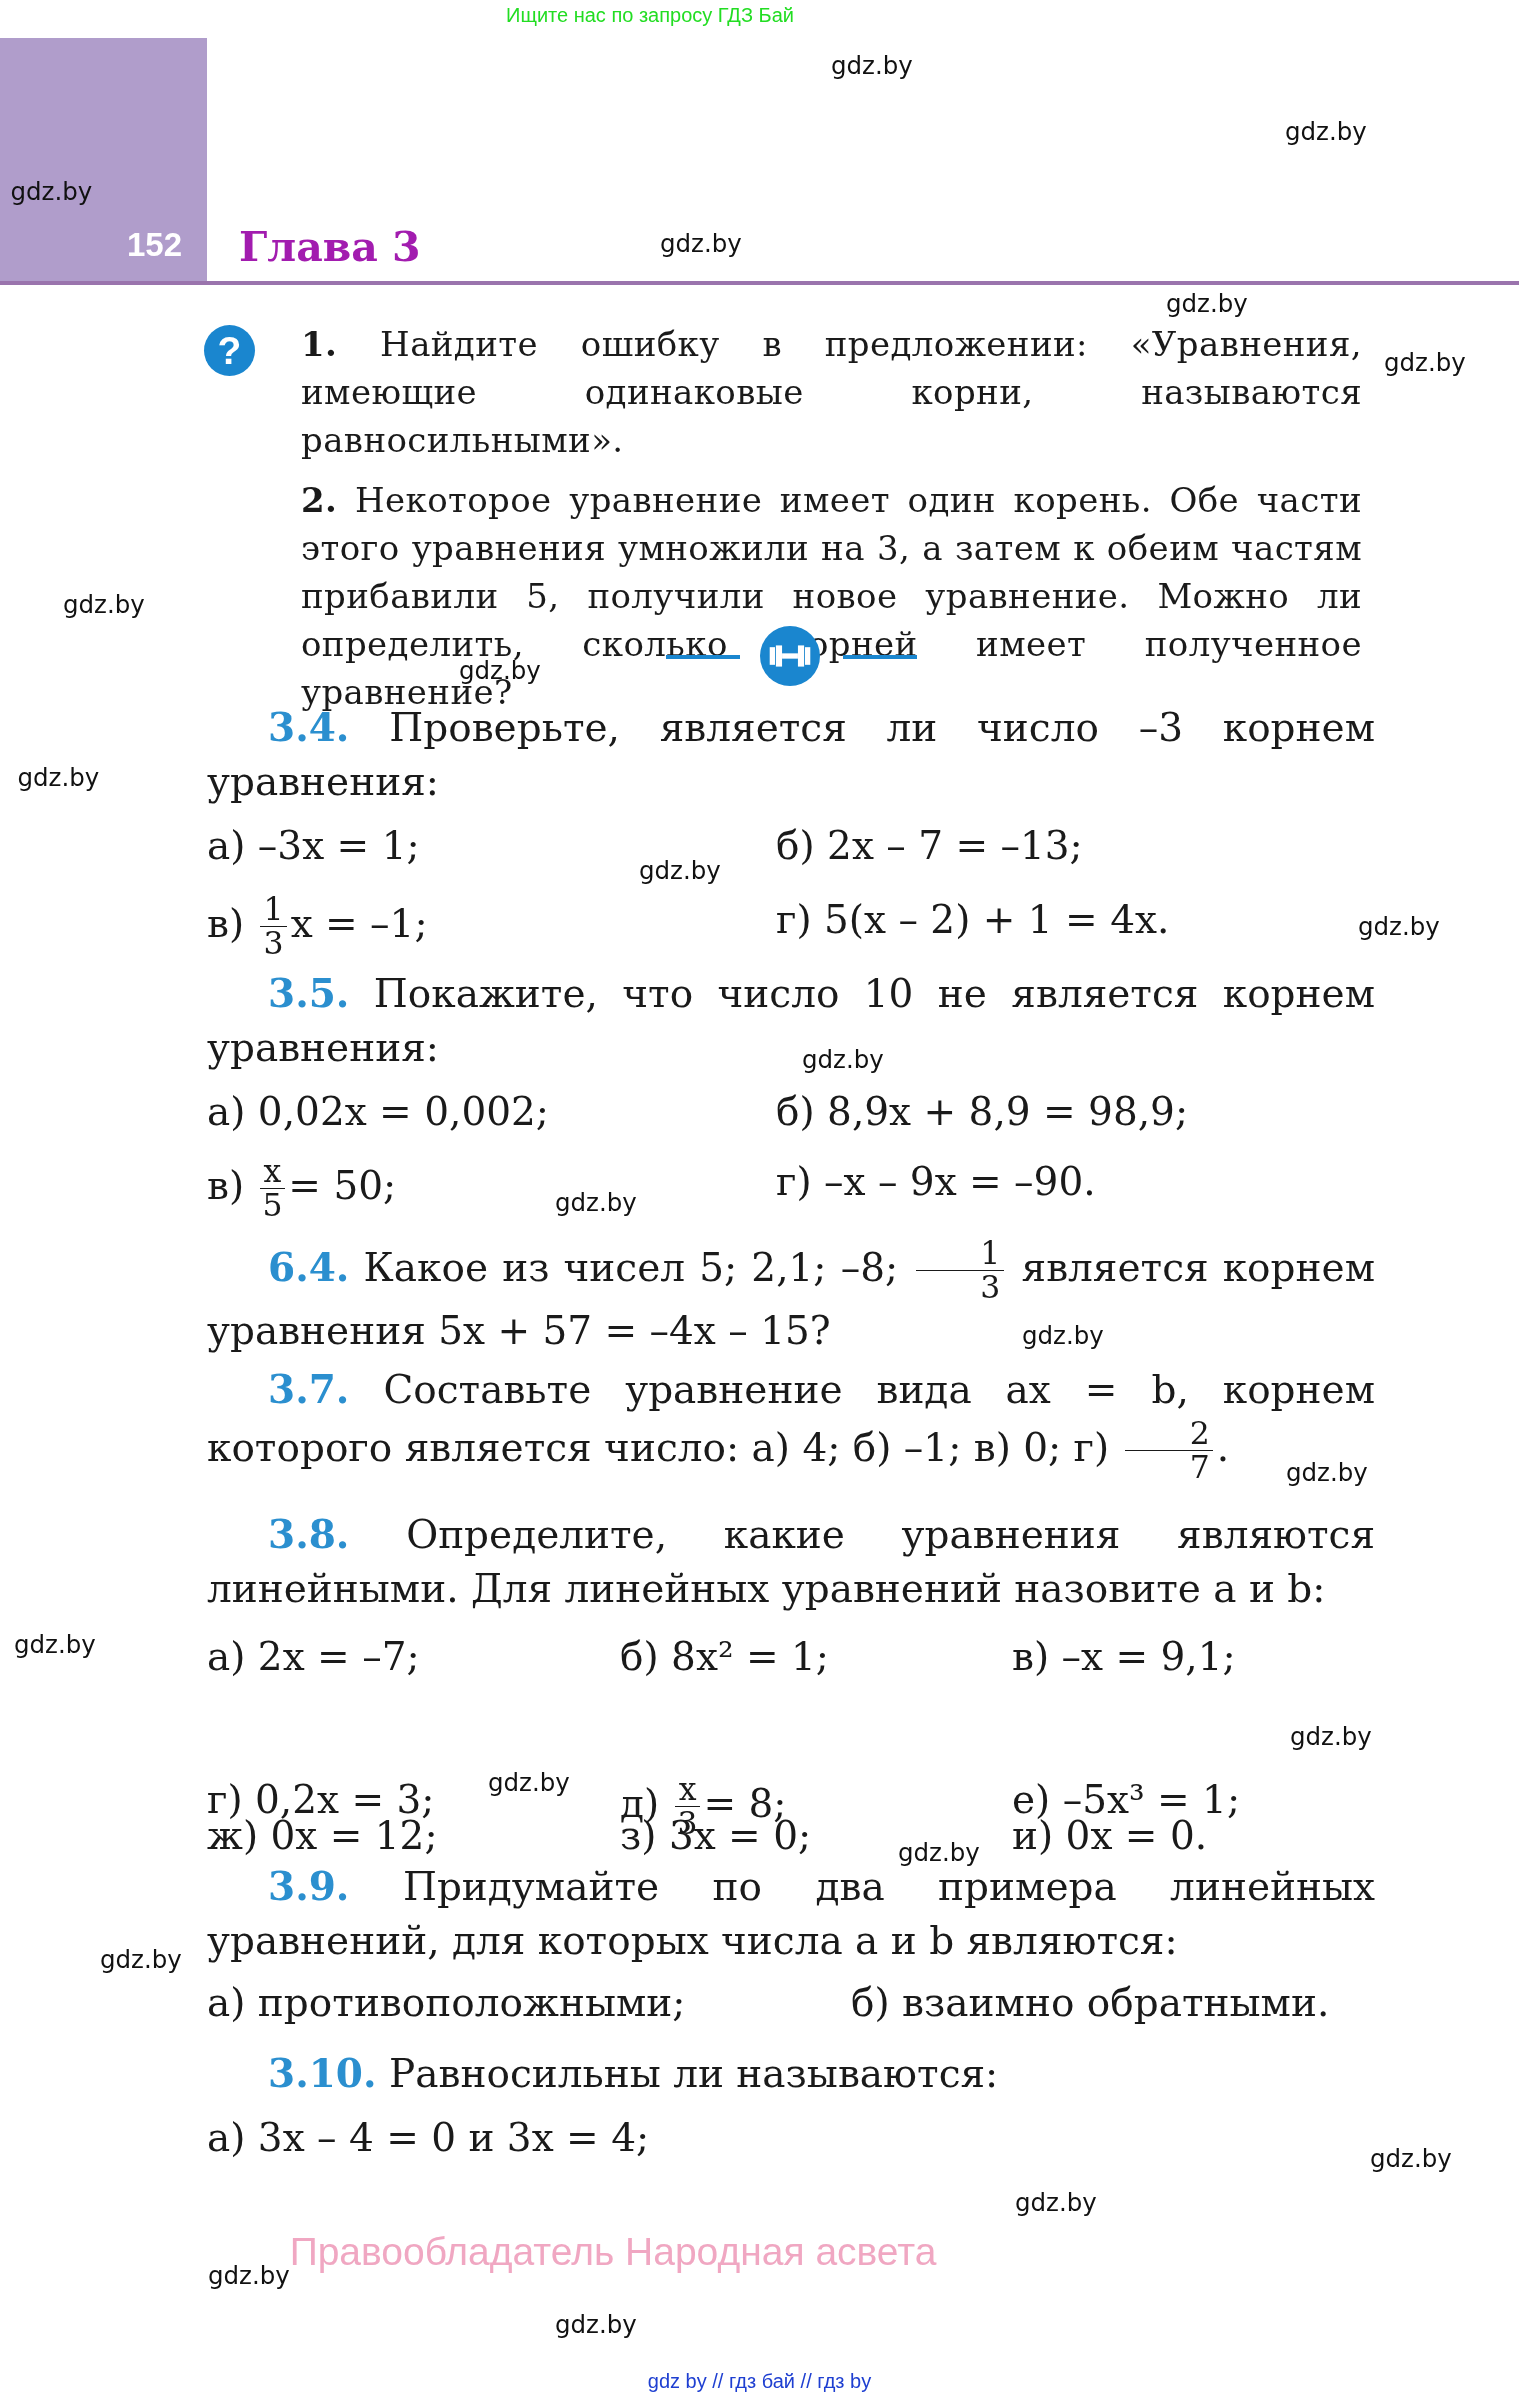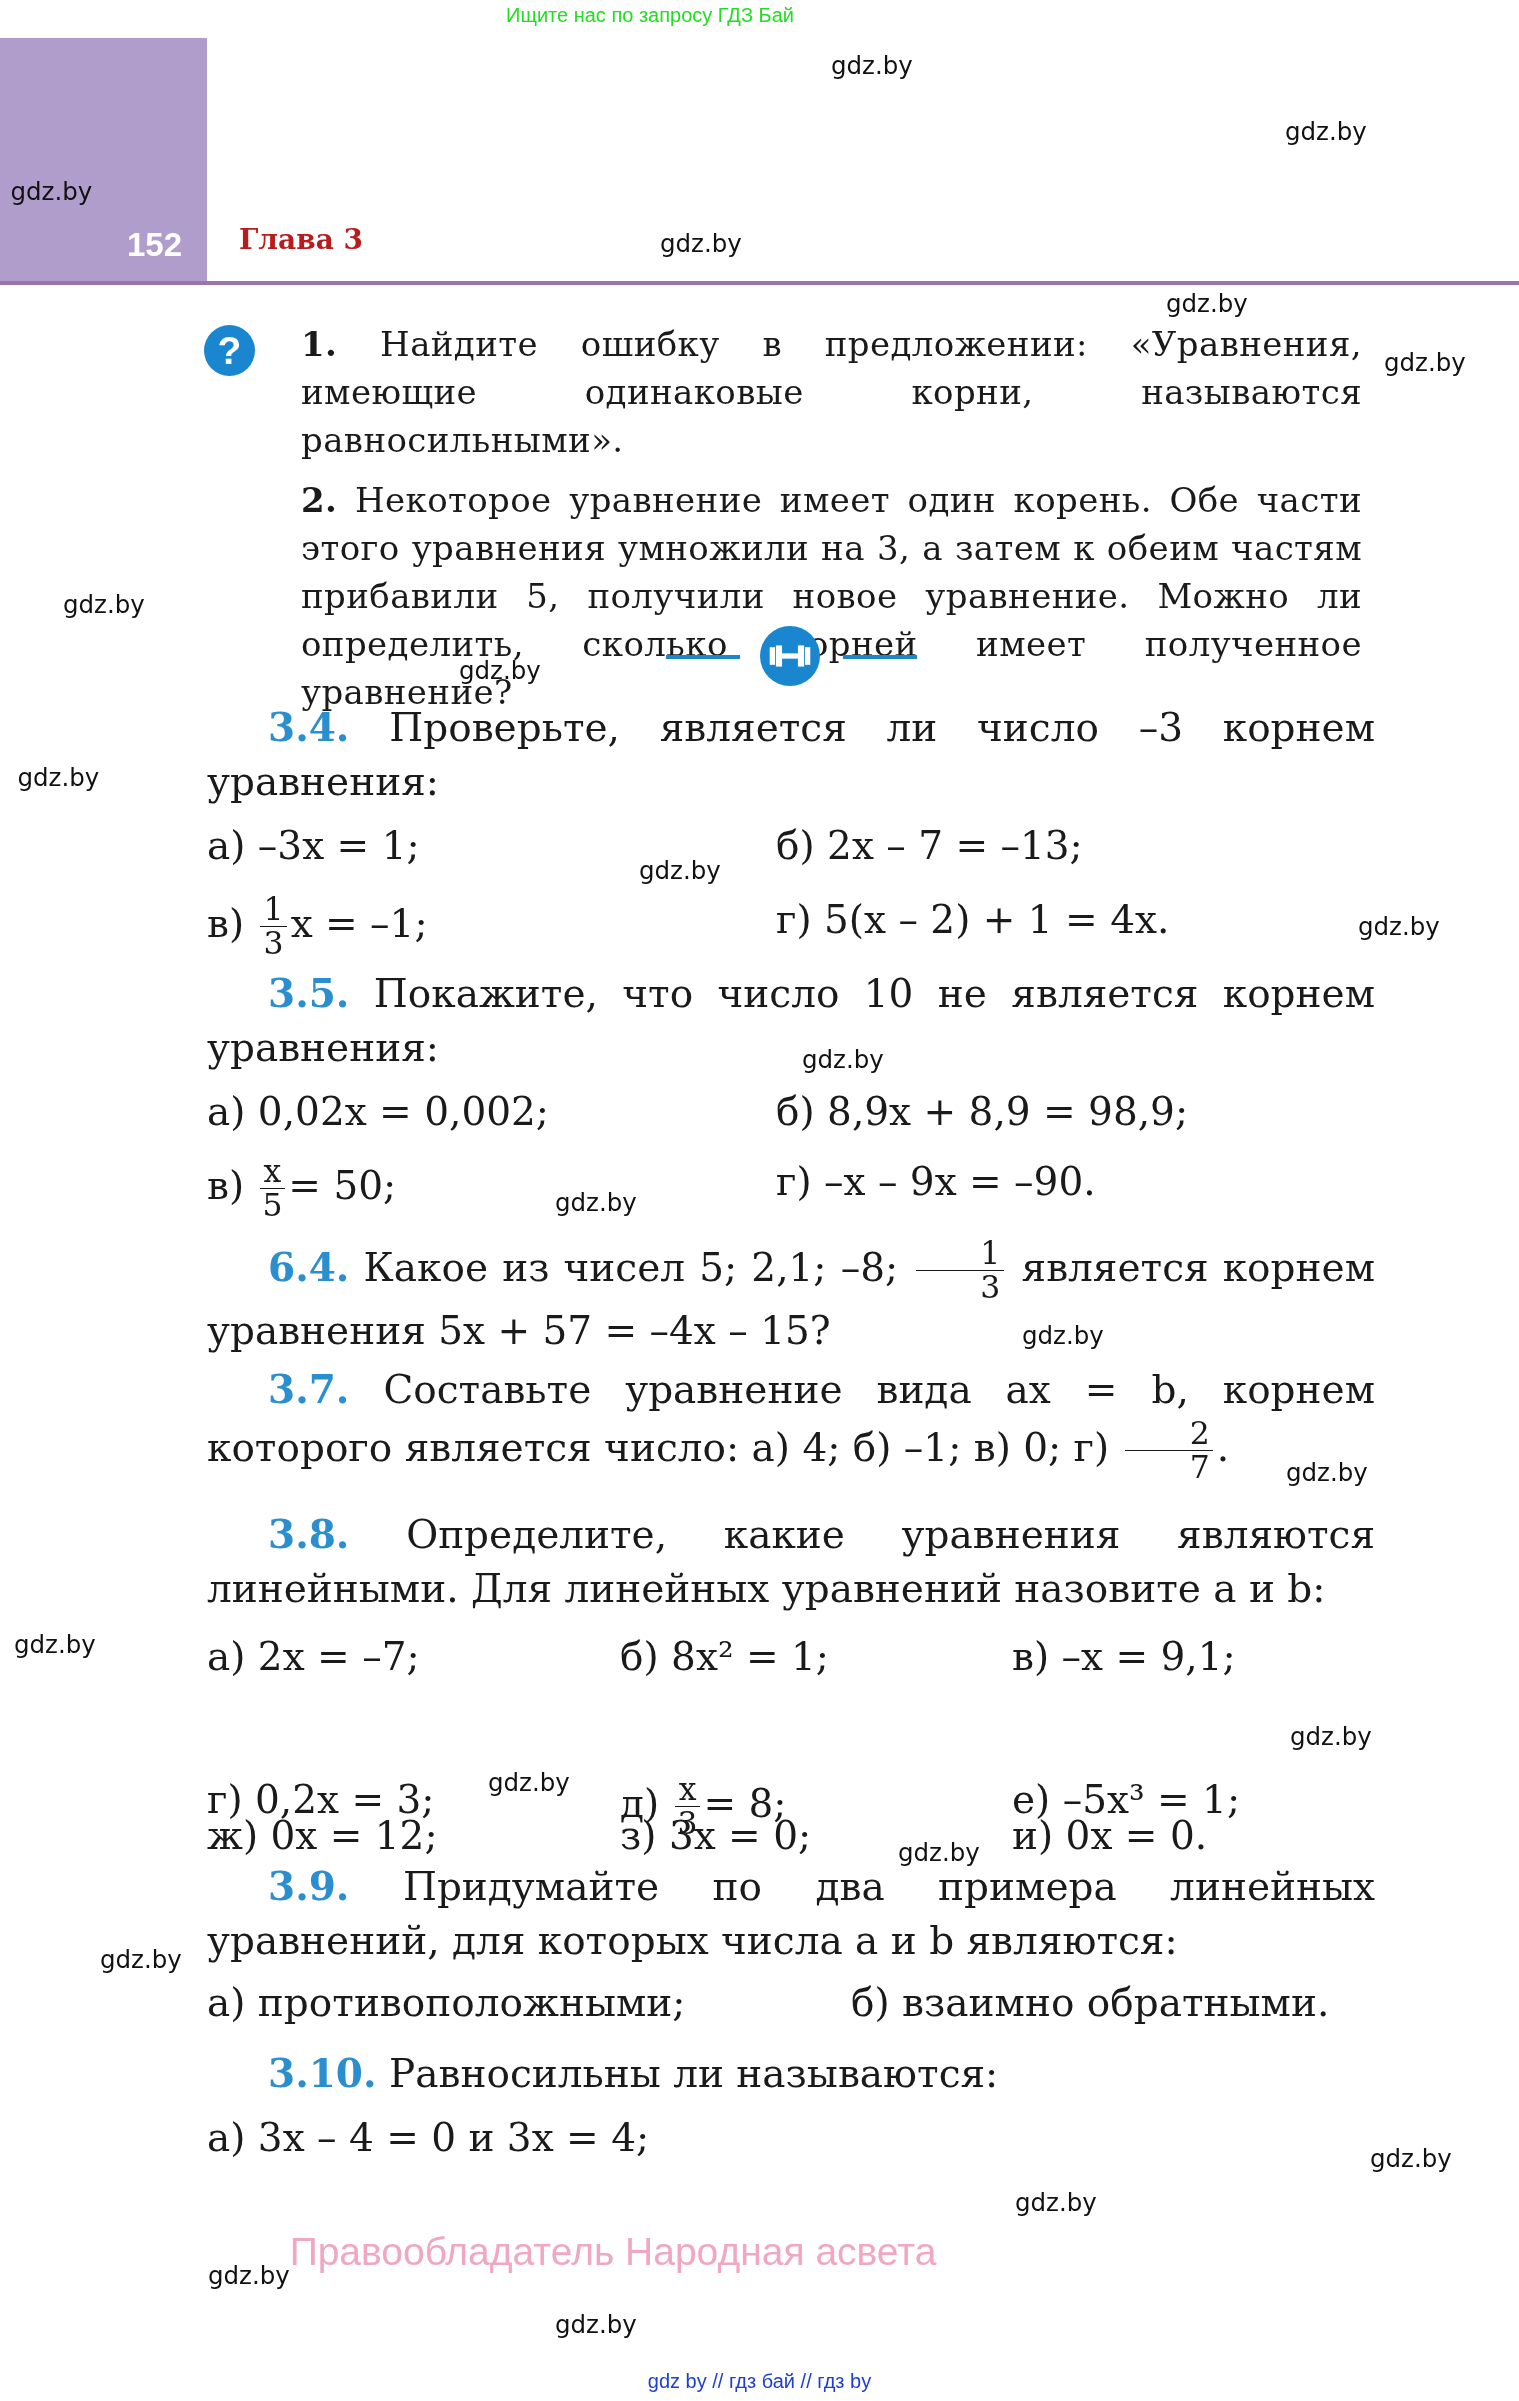--- a/index.html
+++ b/index.html
@@ -5,21 +5,21 @@
   html, body { margin:0; padding:0; }
   body { width:1519px; height:2401px; position:relative; background:#ffffff; overflow:hidden;
          font-family:"DejaVu Serif", "Liberation Serif", serif; color:#1a1a1a; }
   .abs { position:absolute; }
   .top-banner { left:0; width:1300px; top:3.5px; text-align:center; color:#22dd22;
                 font-family:"Liberation Sans", sans-serif; font-size:20px; }
   .purple-block { left:0; top:38px; width:207px; height:243px; background:#b09dcb; }
   .header-rule { left:0; top:281px; width:1519px; height:3.5px; background:#9a74ad; }
   .page-number { left:127px; top:226px; color:#ffffff; font-family:"Liberation Sans", sans-serif;
                  font-weight:bold; font-size:33px; }
-  .chapter-title { left:239px; top:223px; font-weight:bold; font-size:28px; color:#b91c1c;
+  .chapter-title { left:239px; top:223px; font-weight:bold; font-size:41px; color:#a21caf;
                    font-family:"DejaVu Serif", serif; }
   .wm { font-family:"DejaVu Sans", "Liberation Sans", sans-serif; font-size:24.5px; color:#111; }
   .q-icon { left:204px; top:325px; width:51px; height:51px; border-radius:50%; background:#1a86cf;
             color:#fff; font-family:"Liberation Sans", sans-serif; font-weight:bold; font-size:39px;
             text-align:center; line-height:51px; }
   .questions { left:289px; top:308px; width:1085px; font-size:34px; line-height:48px;
                text-align:justify; letter-spacing:0.4px; }
   .questions p { margin:12px; }
   .q-num { font-weight:bold; }
   .divider-line { height:4.4px; background:#1a86cf; }

